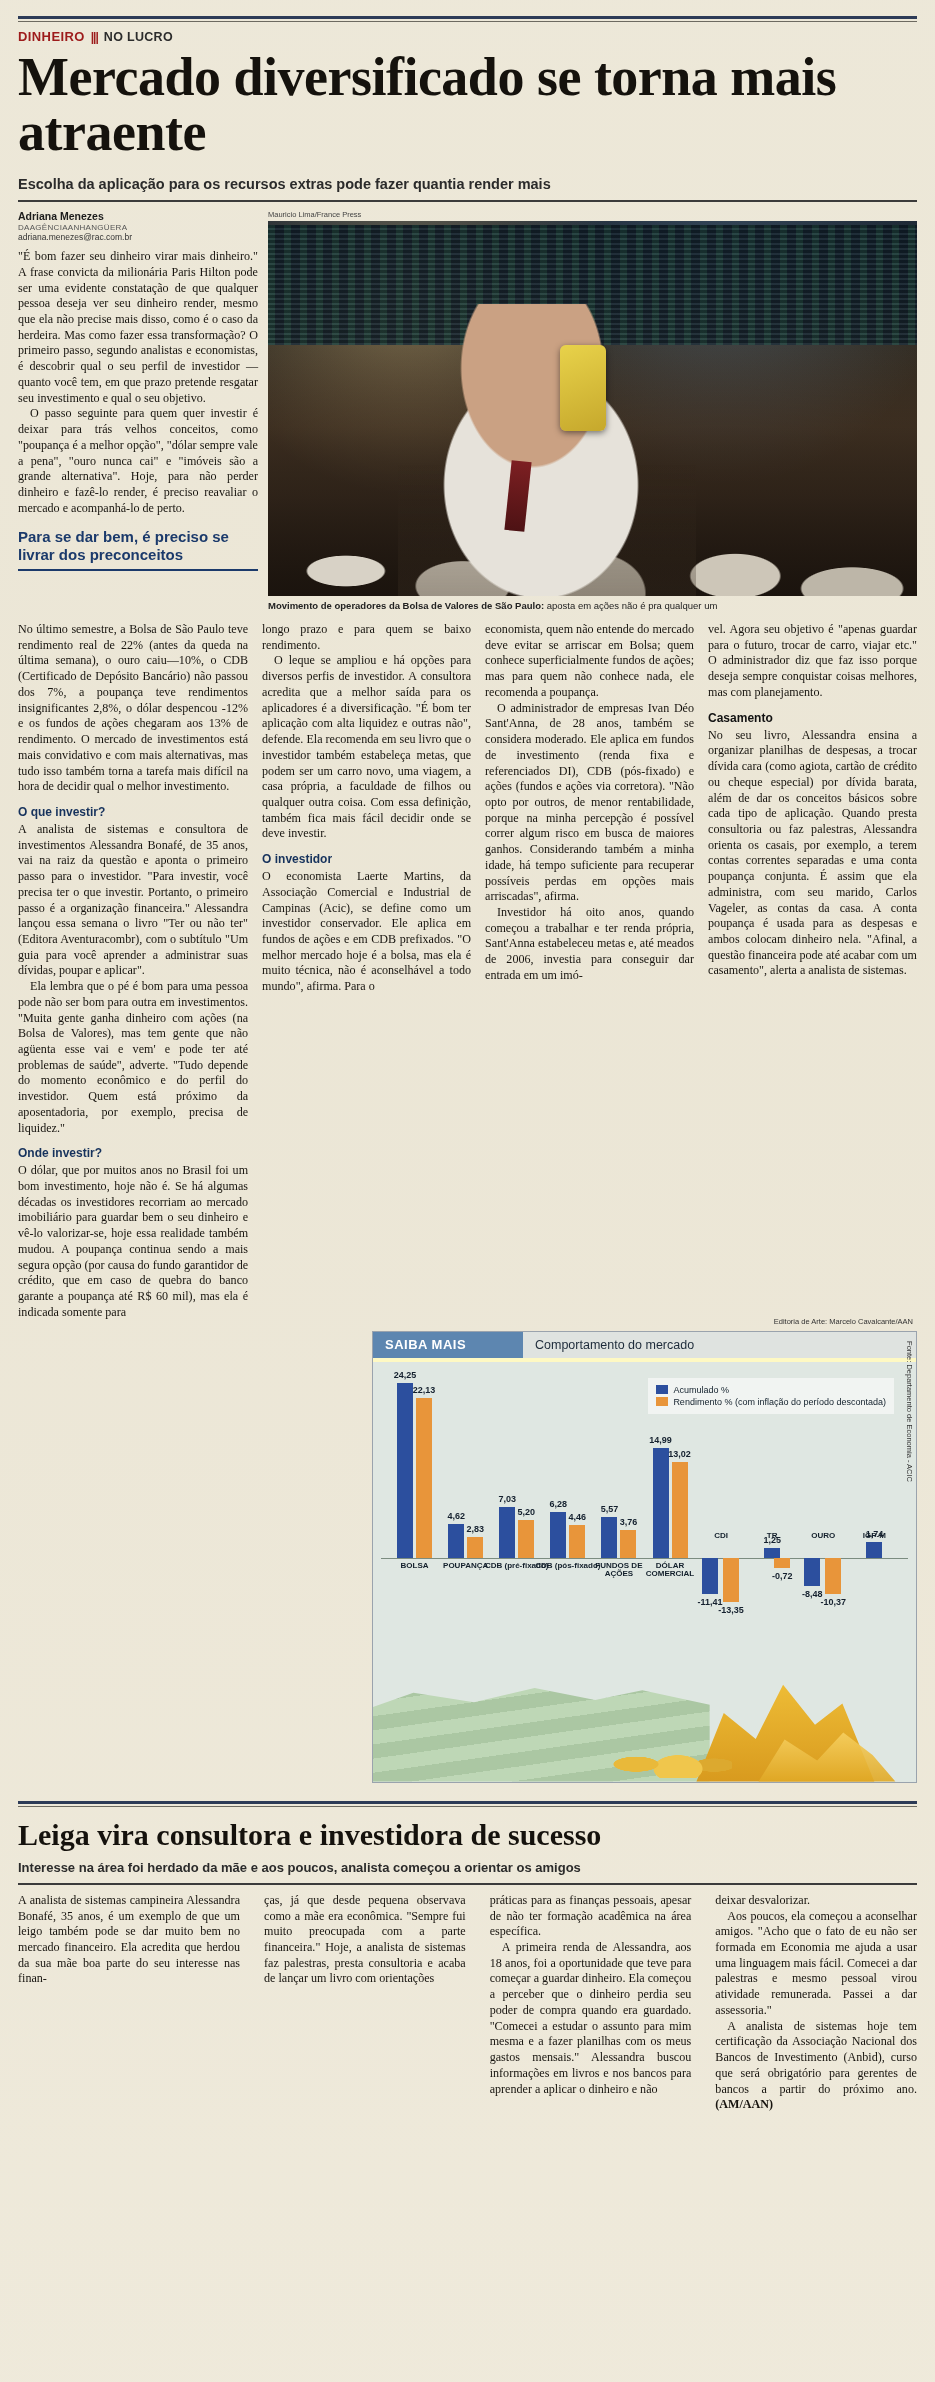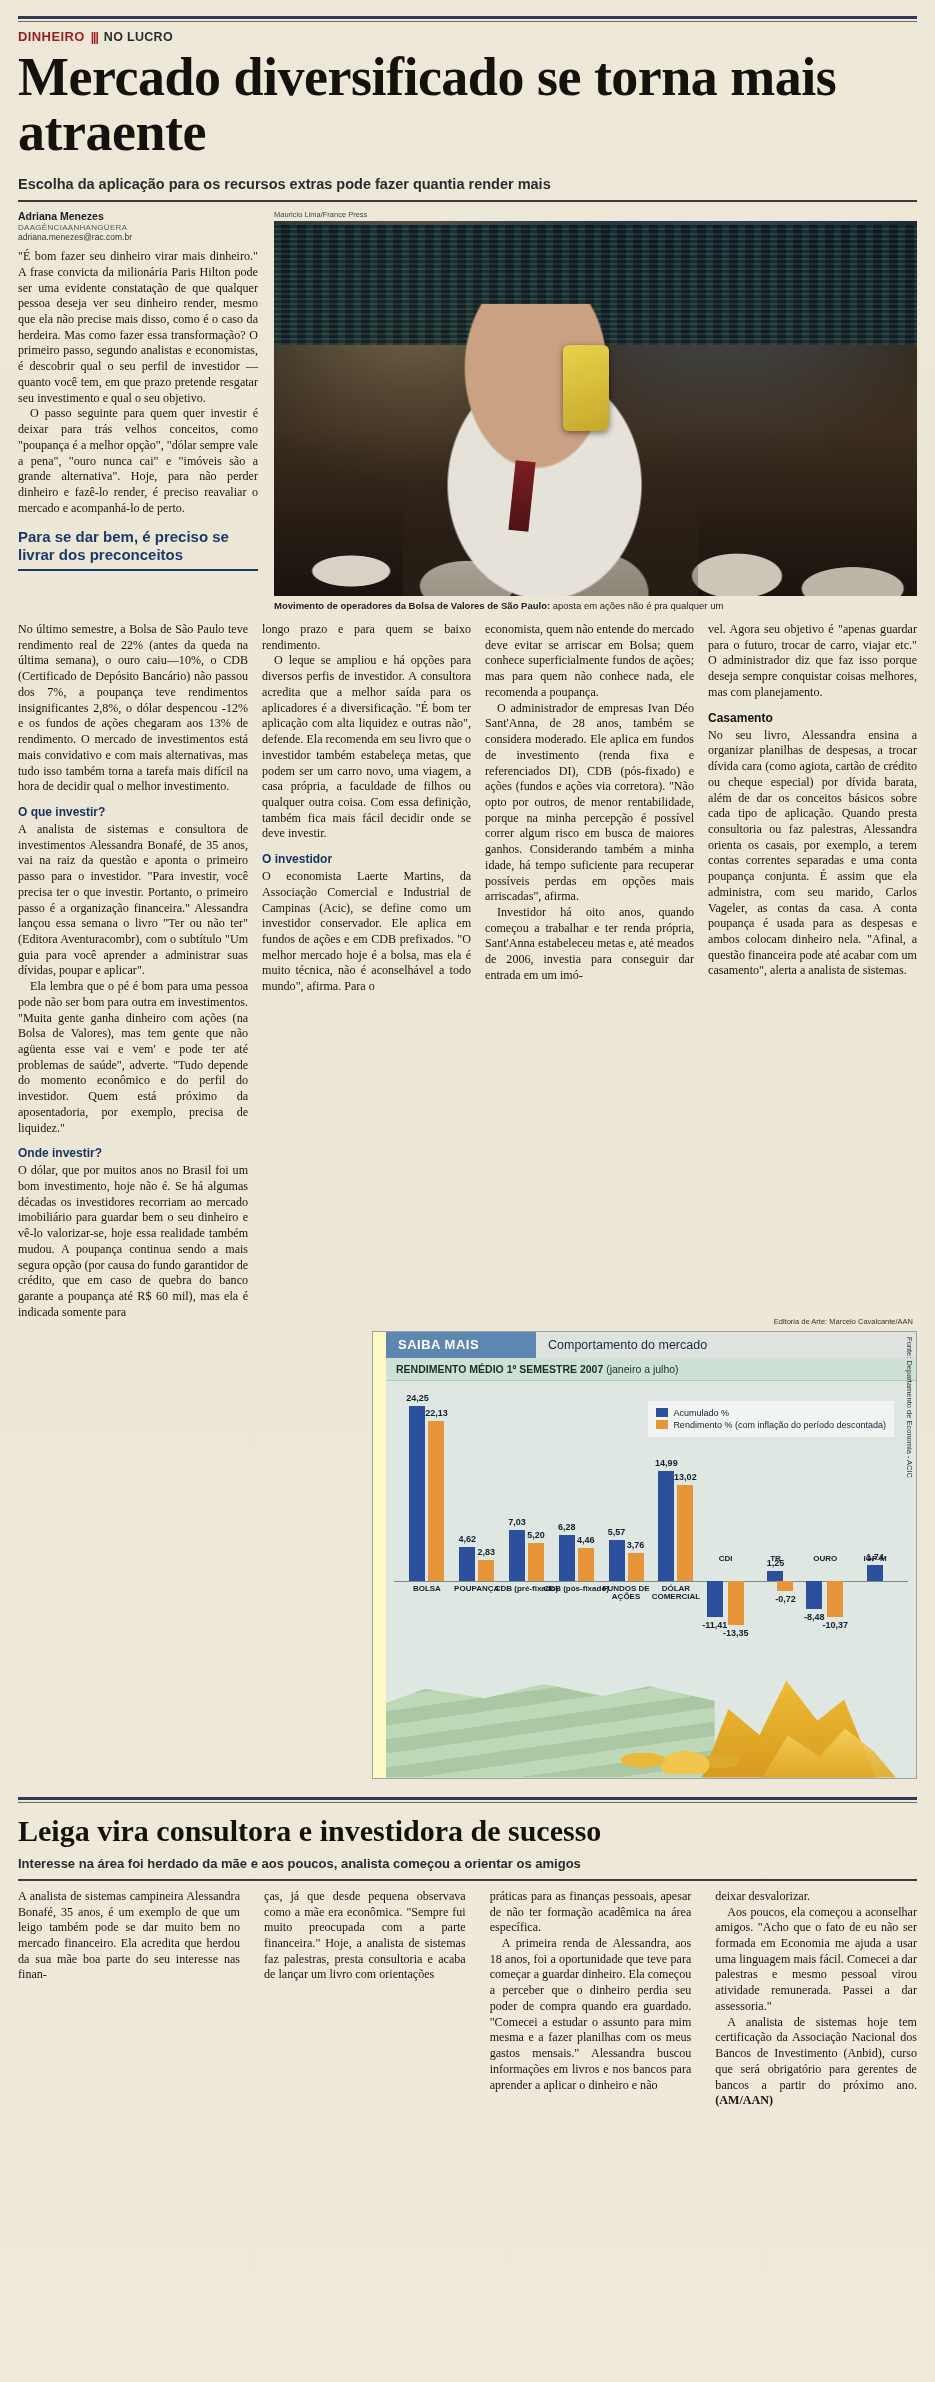--- a/index.html
+++ b/index.html
@@ -48,21 +48,21 @@
   }
   .subhead{
     font-family:"Liberation Sans", sans-serif;
     font-size:14.5px;
     font-weight:bold;
     color:#2b2b2b;
     margin:16px 0 8px 0;
   }
   .hr-strong{height:2px;background:#3b3b3b;margin:6px 0 8px 0;}
 
-  .top-area{display:flex;gap:16px;align-items:flex-start;}
+  .top-area{display:flex;gap:10px;align-items:flex-start;}
   .col-left{width:240px;}
   .byline-name{
     font-family:"Liberation Sans", sans-serif;
     font-size:10.5px;font-weight:bold;color:#1c1c1c;margin-bottom:1px;
   }
   .byline-org{font-family:"Liberation Sans", sans-serif;font-size:8px;color:#555;letter-spacing:.3px;}
   .byline-mail{font-family:"Liberation Sans", sans-serif;font-size:8.5px;color:#333;margin-bottom:7px;}
 
   p.body{
     font-size:12.1px;
@@ -151,21 +151,20 @@
   .cols4 .c{width:218px;}
   .cols4 .c.c1{width:240px;}
 
   
   .infographic{
     margin-top:10px;
     border:1px solid #9aa3ad;
     background:#fef9c3;
     position:relative;
     overflow:hidden;
-    padding-left:13px;
   }
   .ig-head{display:flex;align-items:stretch;height:26px;}
   .ig-head .saiba{
     background:#5d86b0;color:#fff;font-family:"Liberation Sans", sans-serif;
     font-weight:bold;font-size:13px;letter-spacing:.5px;
     display:flex;align-items:center;padding:0 12px;width:150px;box-sizing:border-box;
   }
   .ig-head .title{
     flex:1;background:#dfe3e0;color:#1d2b3a;
     font-family:"Liberation Sans", sans-serif;font-size:12.5px;
@@ -337,24 +336,20 @@
     </div>
 
     <div style="position:relative;margin-left:354px;">
       <div class="ig-editor">Editoria de Arte: Marcelo Cavalcante/AAN</div>
       <div class="infographic">
         <div class="ig-head">
           <div class="saiba">SAIBA MAIS</div>
           <div class="title">Comportamento do mercado</div>
         </div>
         <div class="ig-body">
-          <div class="ig-bar-title">
-            <span>RENDIMENTO MÉDIO 1º SEMESTRE 2007</span>
-            <span style="font-weight:normal">(janeiro a julho)</span>
-          </div>
 
           <div class="chart-area">
             <div class="zeroline"></div>
 
             <div class="legend">
               <div class="row">
                 <span class="sw blue"></span>
                 <span>Acumulado %</span>
               </div>
               <div class="row">

